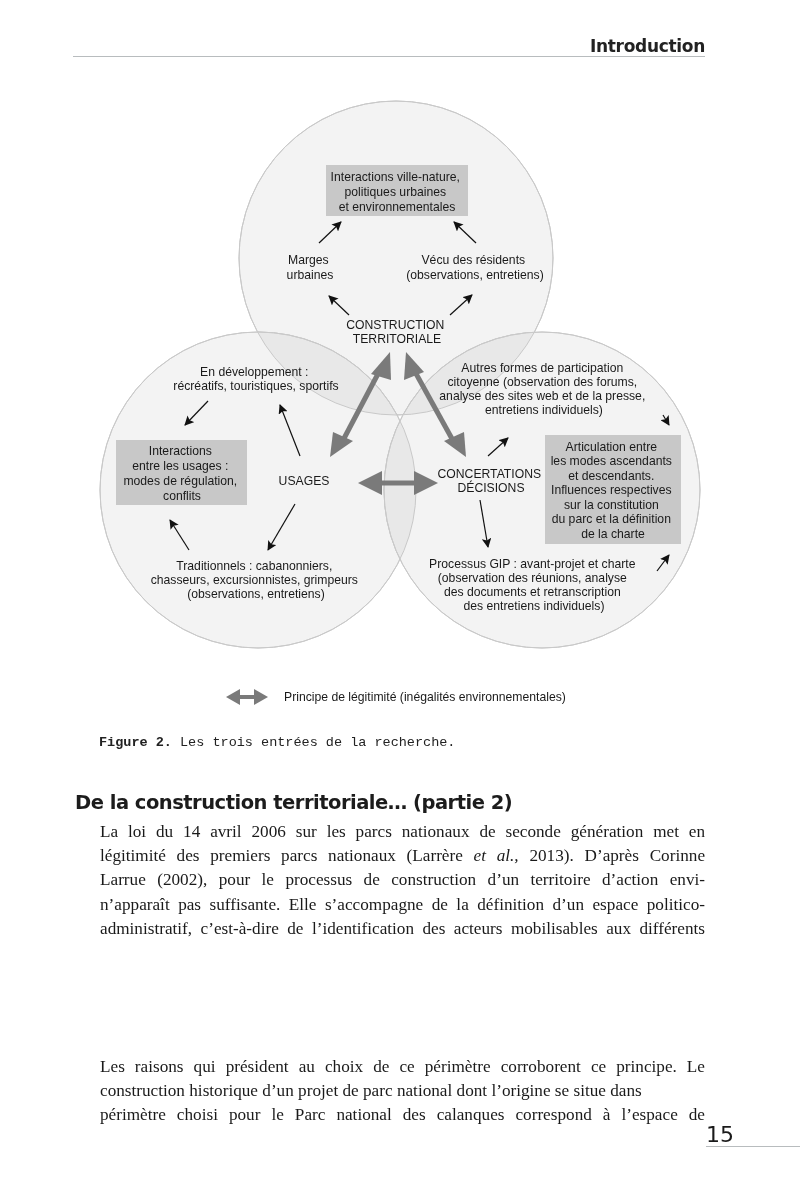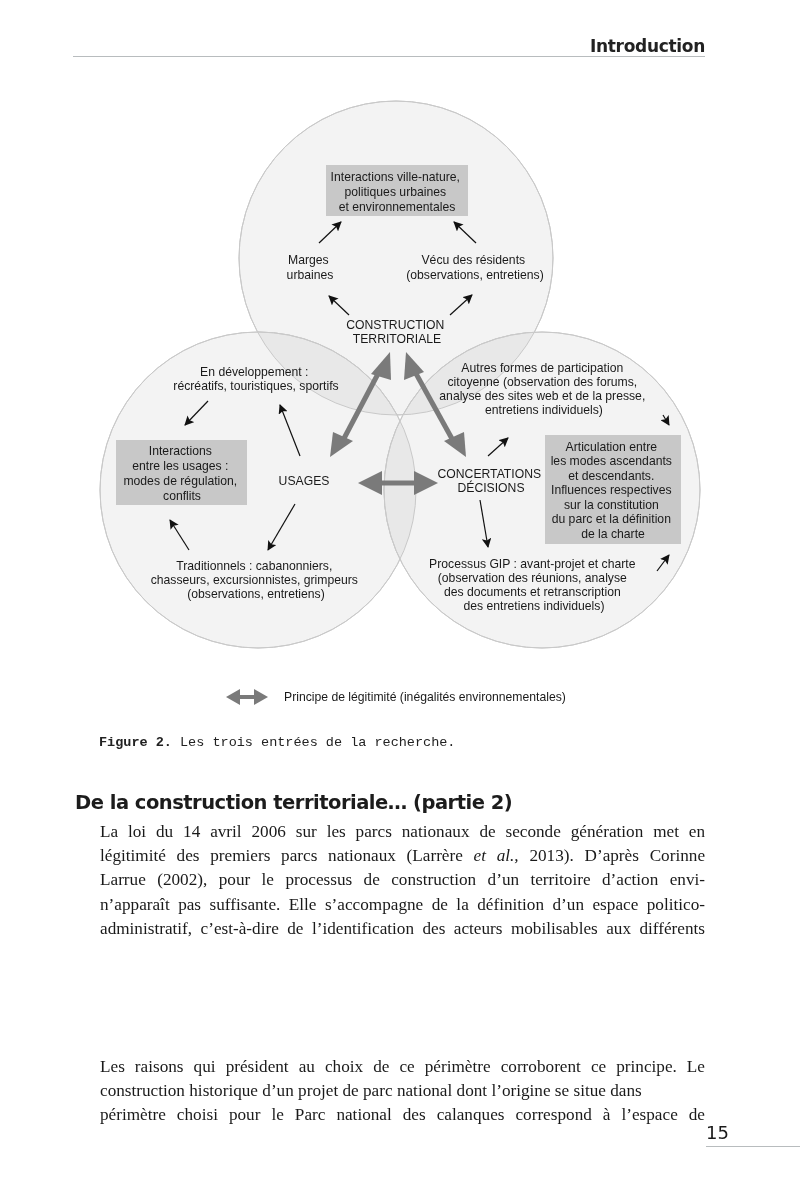--- a/index.html
+++ b/index.html
@@ -12,21 +12,21 @@
   .caption { position: absolute; left: 99px; top: 735px; font-family: Liberation Mono, monospace; font-size: 13.5px; color: #222; }
   .caption b { font-weight: bold; }
   .section-title { position: absolute; left: 75px; top: 791px; font-family: "DejaVu Sans", sans-serif;
     font-size: 19.5px; font-weight: bold; color: #1c1c1c; letter-spacing: -0.5px; }
   .para { position: absolute; left: 100px; width: 605px; font-family: "Liberation Serif", serif; font-size: 17.2px;
     line-height: 24.2px; color: #1a1a1a; text-align: justify; }
   .para .ln { display: block; text-align: justify; text-align-last: justify; white-space: nowrap; }
   .para .ln.last { text-align-last: left; }
   .p1 { top: 820px; }
   .p2 { top: 1015px; margin-top: 40px; }
-  .page-num { position: absolute; left: 706px; top: 1122px; font-family: "DejaVu Sans", sans-serif; font-size: 18px; color: #1a1a1a; }
+  .page-num { position: absolute; left: 706px; top: 1122px; font-family: "DejaVu Sans", sans-serif; font-size: 22px; color: #1a1a1a; }
   .foot-rule { position: absolute; left: 706px; top: 1146px; width: 94px; height: 1px; background: #b8bcbe; }
 </style>
 </head>
 <body>
 
 <div class="running-head">Introduction</div>
 <div class="head-rule"></div>
 
 <svg class="diagram" width="800" height="720" viewBox="0 0 800 720">
   <defs>

